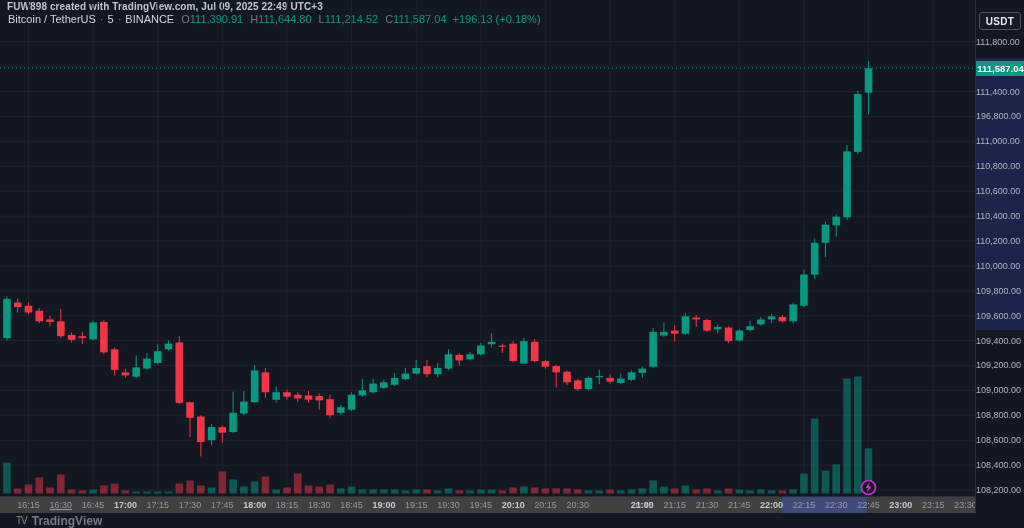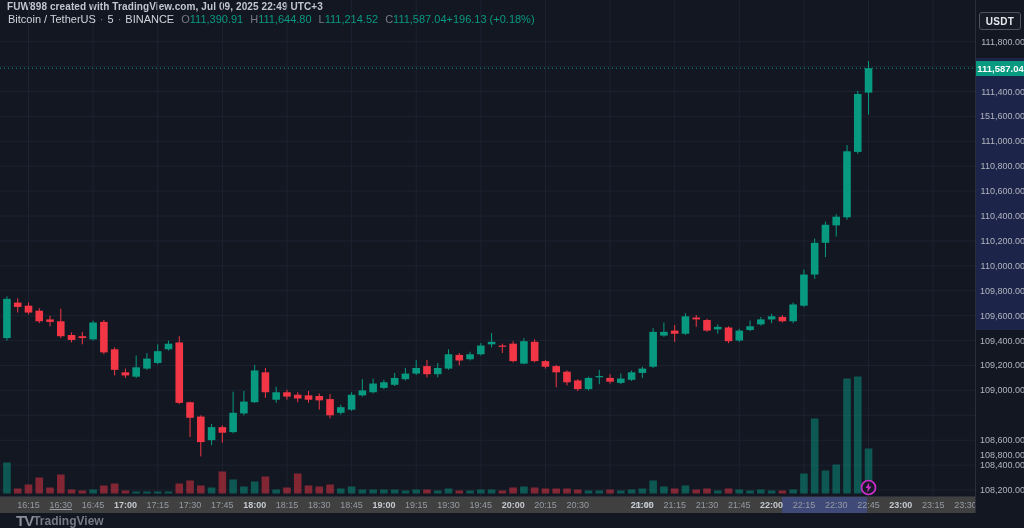--- a/index.html
+++ b/index.html
@@ -3,37 +3,37 @@
 <meta charset="utf-8">
 <style>
   html,body{margin:0;padding:0;background:#131722;width:1024px;height:528px;overflow:hidden;
     font-family:"Liberation Sans","DejaVu Sans",sans-serif;-webkit-font-smoothing:antialiased;}
   #root{position:relative;width:1024px;height:528px;background:#131722;}
   .watermark{position:absolute;left:7px;top:1px;font-size:10px;font-weight:600;color:#c2c6cf;letter-spacing:.1px;white-space:nowrap;}
   .legend{position:absolute;left:8px;top:13px;font-size:11px;color:#d1d4dc;white-space:nowrap;z-index:5;}
   .legend .sep{color:#787b86;padding:0 4px;}
   .legend .k{color:#787b86;margin-left:7px;}
   .legend .v{color:#089981;}
-  .legend .chg{color:#089981;}
+  .legend .chg{color:#089981;margin-left:6px;}
   #chart{position:absolute;left:0;top:0;z-index:1;}
   .price-axis{position:absolute;left:975px;top:0;width:49px;height:513px;border-left:1px solid #2a2e39;background:#131722;z-index:4;}
   .pa-band{position:absolute;left:0;top:58px;width:49px;height:272px;background:rgba(62,91,214,0.22);}
-  .pa-label{position:absolute;left:0;width:49px;text-align:right;font-size:9px;color:#b2b5be;line-height:10px;}
+  .pa-label{position:absolute;left:0;width:49px;text-align:left;font-size:9px;color:#b2b5be;line-height:10px;}
   .usdt{position:absolute;left:3px;top:12px;width:42px;height:18px;background:#171b26;border:1px solid #50545e;
     border-radius:3px;color:#e8eaee;font-size:10px;font-weight:600;letter-spacing:.3px;text-align:center;padding:0;
     font-family:"Liberation Sans",sans-serif;cursor:pointer;z-index:6;}
   .price-tag{position:absolute;left:0;top:61px;width:49px;height:15px;background:#089981;color:#ffffff;
     font-size:9.5px;font-weight:600;text-align:center;line-height:15px;z-index:7;}
   .time-axis{position:absolute;left:0;top:496px;width:1024px;height:17px;border-top:1px solid #2a2e39;background:#404040;z-index:3;}
   .ta-band{position:absolute;left:782px;top:0;width:85px;height:17px;background:rgba(62,91,214,0.38);}
   .ta-label{position:absolute;top:0;width:40px;margin-left:-20px;text-align:center;font-size:9px;color:#969aa3;line-height:16px;}
   .ta-label.hr{color:#c6c9d0;font-weight:700;}
   .footer{position:absolute;left:0;top:513px;width:1024px;height:15px;background:#131722;z-index:3;}
   .logo{position:absolute;left:16px;top:0;height:15px;display:flex;align-items:center;color:#787b86;cursor:pointer;}
-  .tv-glyph{font-weight:700;font-size:15px;letter-spacing:-1px;color:#8a8d96;}
+  .tv-glyph{font-weight:400;font-size:10px;letter-spacing:-1px;margin-right:5px;color:#8a8d96;}
   .logo-text{font-size:12px;font-weight:700;color:#787b86;}
   .flash-badge{position:absolute;left:860px;top:479px;width:17px;height:17px;z-index:8;cursor:pointer;}
 </style>
 </head>
 <body>
 
 <div id="root">
 
   <div class="watermark">FUW898 created with TradingView.com, Jul 09, 2025 22:49 UTC+3</div>
 
@@ -321,33 +321,33 @@
       <rect x="864.74" y="68.21990880000081" width="7.6" height="24.42406889999876" fill="#089981"></rect>
       <line x1="0" y1="68.21990880000081" x2="975" y2="68.21990880000081" stroke="#089981" stroke-width="1" stroke-dasharray="1,3"></line>
     </svg>
 
   <div class="price-axis">
     <div class="pa-band"></div>
     <div id="pa-labels">
         <div class="pa-label" style="top: 36.7px;">111,800.00</div>
         <div class="pa-label" style="top: 61.606px;">111,600.00</div>
         <div class="pa-label" style="top: 86.512px;">111,400.00</div>
-        <div class="pa-label" style="top: 111.418px;">151,600.00</div>
+        <div class="pa-label" style="top: 111.418px;">196,800.00</div>
         <div class="pa-label" style="top: 136.324px;">111,000.00</div>
         <div class="pa-label" style="top: 161.23px;">110,800.00</div>
         <div class="pa-label" style="top: 186.136px;">110,600.00</div>
         <div class="pa-label" style="top: 211.042px;">110,400.00</div>
         <div class="pa-label" style="top: 235.948px;">110,200.00</div>
         <div class="pa-label" style="top: 260.854px;">110,000.00</div>
         <div class="pa-label" style="top: 285.76px;">109,800.00</div>
         <div class="pa-label" style="top: 310.666px;">109,600.00</div>
         <div class="pa-label" style="top: 335.572px;">109,400.00</div>
         <div class="pa-label" style="top: 360.478px;">109,200.00</div>
         <div class="pa-label" style="top: 385.384px;">109,000.00</div>
-        <div class="pa-label" style="top: 410.29px; margin-top: 40px;">108,800.00</div>
+        <div class="pa-label" style="top: 410.29px;">108,800.00</div>
         <div class="pa-label" style="top: 435.196px;">108,600.00</div>
         <div class="pa-label" style="top: 460.102px;">108,400.00</div>
         <div class="pa-label" style="top: 485.008px;">108,200.00</div>
       </div>
     <button class="usdt">USDT</button>
     <div class="price-tag" style="top: 60.7199px;">111,587.04</div>
   </div>
 
   <div class="time-axis">
     <div class="ta-band"></div>
@@ -360,21 +360,21 @@
         <div class="ta-label" style="left: 190.05px;">17:30</div>
         <div class="ta-label" style="left: 222.36px;">17:45</div>
         <div class="ta-label hr" style="left: 254.67px;">18:00</div>
         <div class="ta-label" style="left: 286.98px;">18:15</div>
         <div class="ta-label" style="left: 319.29px;">18:30</div>
         <div class="ta-label" style="left: 351.6px;">18:45</div>
         <div class="ta-label hr" style="left: 383.91px;">19:00</div>
         <div class="ta-label" style="left: 416.22px;">19:15</div>
         <div class="ta-label" style="left: 448.53px;">19:30</div>
         <div class="ta-label" style="left: 480.84px;">19:45</div>
-        <div class="ta-label hr" style="left: 513.15px;">20:00</div>
+        <div class="ta-label hr" style="left: 513.15px;">20:10</div>
         <div class="ta-label" style="left: 545.46px;">20:15</div>
         <div class="ta-label" style="left: 577.77px;">20:30</div>
         <div class="ta-label" style="left: 642px;">20:45</div>
         <div class="ta-label hr" style="left: 642.39px;">21:00</div>
         <div class="ta-label" style="left: 674.7px;">21:15</div>
         <div class="ta-label" style="left: 707.01px;">21:30</div>
         <div class="ta-label" style="left: 739.32px;">21:45</div>
         <div class="ta-label hr" style="left: 771.63px;">22:00</div>
         <div class="ta-label" style="left: 803.94px;">22:15</div>
         <div class="ta-label" style="left: 836.25px;">22:30</div>

